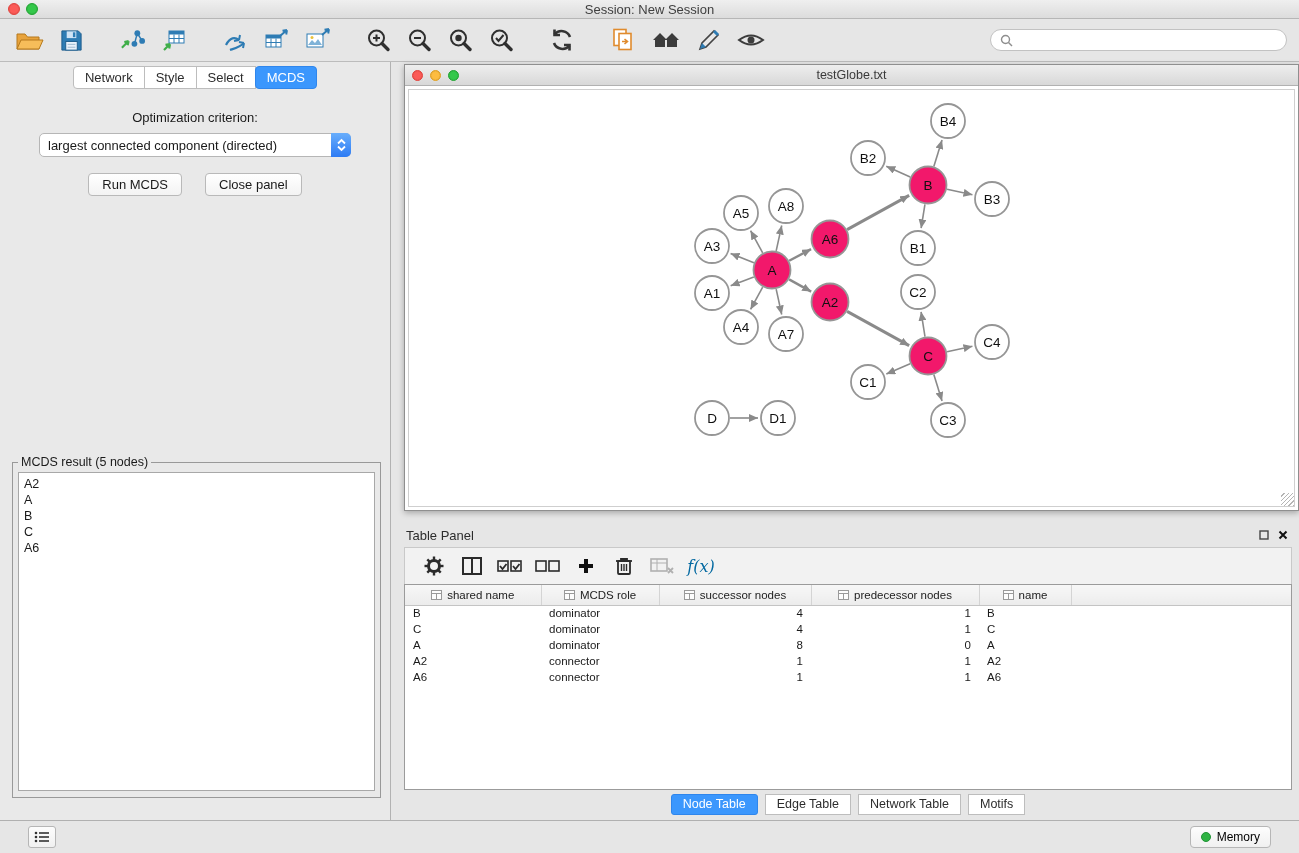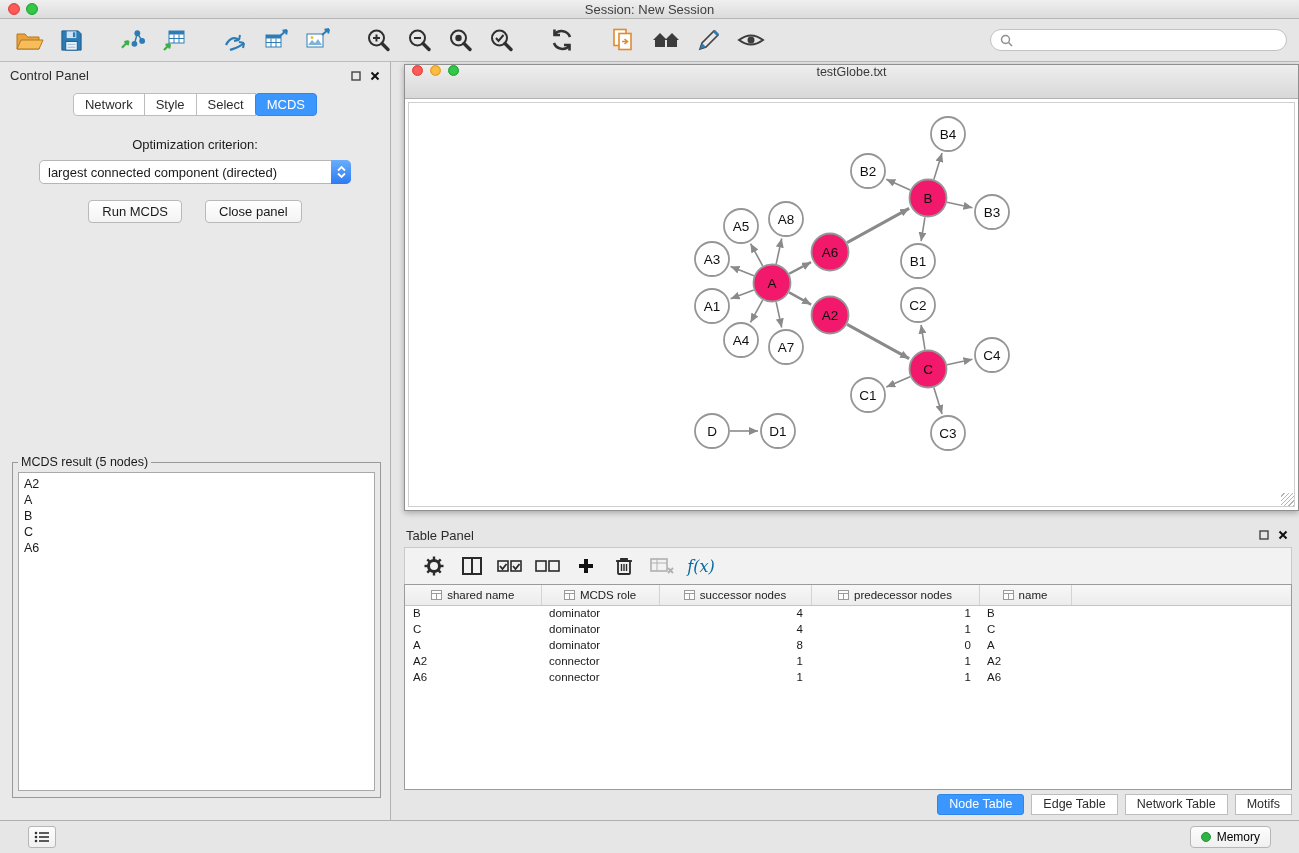--- a/index.html
+++ b/index.html
@@ -36,42 +36,42 @@
   .dd-text{padding-left:8px;flex:1;white-space:nowrap;overflow:hidden}
   .dd-stepper{width:20px;height:24px;margin-right:-1px;background:linear-gradient(#68aefc,#2d7bf4);border-radius:0 5px 5px 0;display:flex;align-items:center;justify-content:center;flex:none}
   .btn-row{display:flex;justify-content:center;gap:23px;margin-top:9px}
   .btn{font-size:13px;font-family:inherit;padding:3px 13px;background:linear-gradient(#ffffff,#f3f3f3);border:1px solid #b9b9b9;border-radius:4px;color:#1a1a1a}
   .result-fieldset{position:absolute;left:12px;right:9px;top:393px;bottom:22px;border:1px solid #999;padding:3px 5px 6px}
   .result-fieldset legend{font-size:12.5px;padding:0 3px;color:#1a1a1a}
   .listbox{background:#fff;border:1px solid #a8a8a8;height:100%;overflow:hidden;padding:3px 5px;font-size:12.5px;line-height:16px}
   
   .right-col{flex:1;display:flex;flex-direction:column;padding:2px 0 0 13px;min-width:0}
   .network-window{height:447px;background:#fff;border:1px solid #8f8f8f;display:flex;flex-direction:column;box-shadow:0 2px 6px rgba(0,0,0,.28);flex:none}
-  .net-titlebar{height:34px;background:linear-gradient(#eeeeee,#d8d8d8);border-bottom:1px solid #b1b1b1;display:flex;align-items:flex-start;position:relative}
+  .net-titlebar{height:21px;background:linear-gradient(#eeeeee,#d8d8d8);border-bottom:1px solid #b1b1b1;display:flex;align-items:center;position:relative}
   .net-titlebar .traffic{margin-left:7px;gap:7px}
   .net-titlebar .tl{width:11px;height:11px}
   .net-title{position:absolute;left:0;right:0;text-align:center;font-size:12.5px;color:#3a3a3a}
   .net-canvas{flex:1;margin:3px;border:1px solid #cfcfcf;position:relative;overflow:hidden;background:#fff}
   .net-canvas svg{width:100%;height:100%;display:block}
   .resize-grip{position:absolute;right:0;bottom:0;width:13px;height:13px;background:repeating-linear-gradient(135deg,transparent 0 2px,#b5b5b5 2px 3px)}
   
   .table-panel{flex:1;margin:12px 7px 5px 0;display:flex;flex-direction:column;min-height:0}
   .tp-header{height:24px;display:flex;align-items:center;padding:0 4px 0 2px;font-size:13px;color:#2c2c2c}
   .tp-toolbar{height:37px;background:#f2f2f2;border:1px solid #c9c9c9;border-bottom:none;display:flex;align-items:center;padding-left:10px;flex:none}
   .tp-btn{background:none;border:none;width:38px;display:flex;justify-content:center;align-items:center}
   .fx-label{font-size:16px;font-family:"DejaVu Serif",serif;font-style:italic;color:#0369a1;margin-left:2px}
   .table-area{flex:1;background:#fff;border:1px solid #9b9b9b;overflow:hidden}
   table.data{border-collapse:collapse;width:100%;table-layout:fixed;font-size:11.5px}
   table.data th{height:20px;background:linear-gradient(#f7f7f7,#ececec);border-right:1px solid #d4d4d4;border-bottom:1px solid #c4c4c4;font-weight:400;color:#222;white-space:nowrap;overflow:hidden}
   table.data th.filler{border-right:none}
   .hwrap{display:flex;align-items:center;justify-content:center;gap:5px}
   table.data td{height:16px;padding:0 8px;white-space:nowrap;overflow:hidden}
   td.r1{text-align:right;padding-right:14px}
   td.r2{text-align:right;padding-right:56px}
-  .tp-tabs{height:21px;display:flex;justify-content:flex-end;gap:7px;margin-top:4px;flex:none}
+  .tp-tabs{height:21px;display:flex;justify-content:center;gap:7px;margin-top:4px;flex:none}
   .tp-tab{font-size:12.5px;padding:2px 11px;background:#fff;border:1px solid #bdbdbd;color:#2c2c2c}
   .tp-tab.active{background:#3b97fd;border-color:#2f86ec;color:#fff;border-radius:3px}
   
   .statusbar{height:33px;background:#e6e6e6;border-top:1px solid #b0b0b0;display:flex;align-items:center;padding:0 28px}
   .list-btn{width:28px;height:22px;background:linear-gradient(#fdfdfd,#f0f0f0);border:1px solid #b6b6b6;border-radius:3px;display:flex;align-items:center;justify-content:center}
   .memory-btn{margin-left:auto;height:22px;display:flex;align-items:center;gap:6px;background:linear-gradient(#fdfdfd,#f0f0f0);border:1px solid #b6b6b6;border-radius:4px;padding:0 10px;font-size:12px;font-family:inherit}
   .mem-dot{width:10px;height:10px;border-radius:50%;background:#2fb344;border:1px solid #219436}
 </style>
 </head>
 <body>
@@ -222,35 +222,20 @@
           <circle cx="5.5" cy="5.5" r="4" fill="none" stroke="#8e8e8e" stroke-width="1.4"></circle>
           <line x1="8.5" y1="8.5" x2="12" y2="12" stroke="#8e8e8e" stroke-width="1.4"></line>
         </svg>
       <input type="text" value="" style="">
     </div>
   </div>
 
   <div class="main">
 
     <div class="control-panel">
-      <div class="panel-header">
-        <span>Control Panel</span>
-        <span class="win-btns">
-          <button class="win-btn">
-              <svg width="10" height="10" viewBox="0 0 10 10">
-                <rect x="1" y="1" width="8" height="8" fill="none" stroke="#444" stroke-width="1.4"></rect>
-              </svg>
-            </button>
-          <button class="win-btn">
-              <svg width="10" height="10" viewBox="0 0 10 10">
-                <path d="M1.5 1.5 L8.5 8.5 M8.5 1.5 L1.5 8.5" stroke="#111" stroke-width="2"></path>
-              </svg>
-            </button>
-        </span>
-      </div>
       <div class="cp-tabs" id="cp-tabs">
           <div class="cp-tab">Network</div>
           <div class="cp-tab">Style</div>
           <div class="cp-tab">Select</div>
           <div class="cp-tab active">MCDS</div>
         </div>
       <div class="opt-label">Optimization criterion:</div>
       <div class="dropdown">
         <span class="dd-text">largest connected component (directed)</span>
         <span class="dd-stepper">

